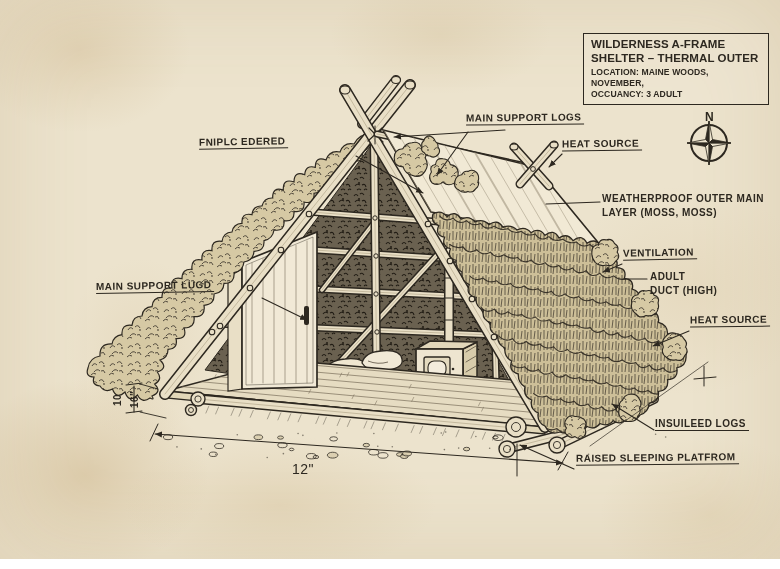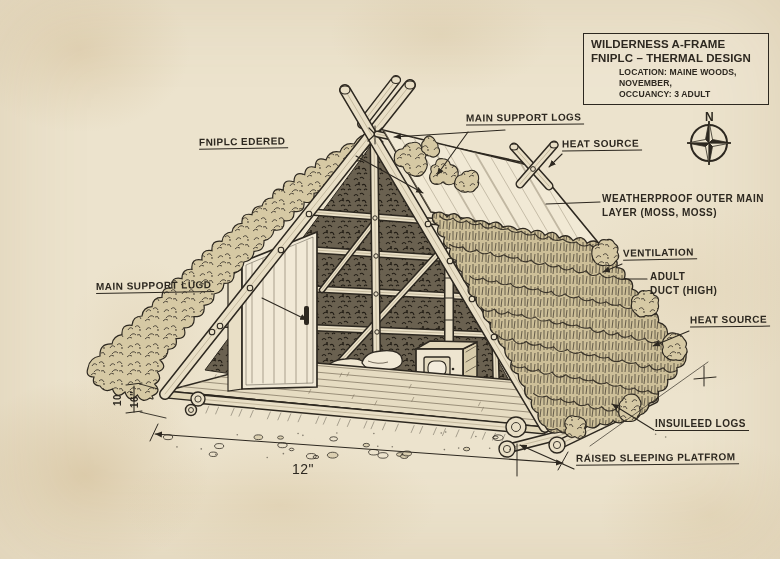--- a/index.html
+++ b/index.html
@@ -13,21 +13,21 @@
     color:var(--ink,#2d2820);white-space:nowrap;}
   .ul{border-bottom:1.4px solid var(--ink,#2d2820);padding:0 3px 1px 0;}
   .vdim{position:absolute;font-size:10px;font-weight:700;transform:rotate(-90deg);
     transform-origin:left top;white-space:nowrap;letter-spacing:.5px;}
   #dim12{position:absolute;font-size:14px;font-weight:400;letter-spacing:.5px;}
   #north{position:absolute;font-size:12px;font-weight:700;}
   #titleblock{position:absolute;left:583px;top:33px;width:184px;
     border:1.6px solid var(--ink,#2d2820);background:rgba(240,232,214,.35);}
   #tb-main{padding:4px 7px 3px 7px;}
   .tb-title{font-size:11.5px;font-weight:700;line-height:1.18;letter-spacing:.1px;}
-  .tb-sub{font-size:8.6px;font-weight:700;line-height:1.3;letter-spacing:.1px;margin-left:28px;}
+  .tb-sub{font-size:8.6px;font-weight:700;line-height:1.3;letter-spacing:.1px;}
   #tb-foot{border-top:1.4px solid var(--ink,#2d2820);padding:3px 6px 3px 7px;
     font-size:8.8px;font-weight:700;letter-spacing:-.1px;white-space:nowrap;}
   .r-1{transform:rotate(-1deg);} .r-05{transform:rotate(-.6deg);}
 </style>
 </head>
 <body>
 
 <div id="page">
 
   <div>
@@ -389,21 +389,21 @@
           <polygon points="709,165 712.5,146.5 709,143" fill="#2d2820" stroke="#2d2820" stroke-width="0.8"></polygon>
           <polygon points="687,143 705.5,139.5 709,143" fill="#ece3cd" stroke="#2d2820" stroke-width="0.8"></polygon>
           <polygon points="687,143 705.5,146.5 709,143" fill="#2d2820" stroke="#2d2820" stroke-width="0.8"></polygon>
         </g>
       </g>
   </svg>
 
   <div id="titleblock">
     <div id="tb-main">
       <div class="tb-title">WILDERNESS A-FRAME</div>
-      <div class="tb-title">FNIPLC – THERMAL DESIGN</div>
+      <div class="tb-title">SHELTER – THERMAL OUTER</div>
       <div class="tb-sub" style="margin-top:2px">LOCATION: MAINE WOODS, NOVEMBER,</div>
       <div class="tb-sub">OCCUANCY: 3 ADULT</div>
     </div>
   </div>
 
   <div id="north" style="left:705px;top:110px;">N</div>
 
   <div class="lbl r-1" style="left:199px;top:136px;"><span class="ul">FNIPLC EDERED</span></div>
   <div class="lbl r-05" style="left:466px;top:112px;"><span class="ul">MAIN SUPPORT LOGS</span></div>
   <div class="lbl r-05" style="left:562px;top:138px;"><span class="ul">HEAT SOURCE</span></div>

